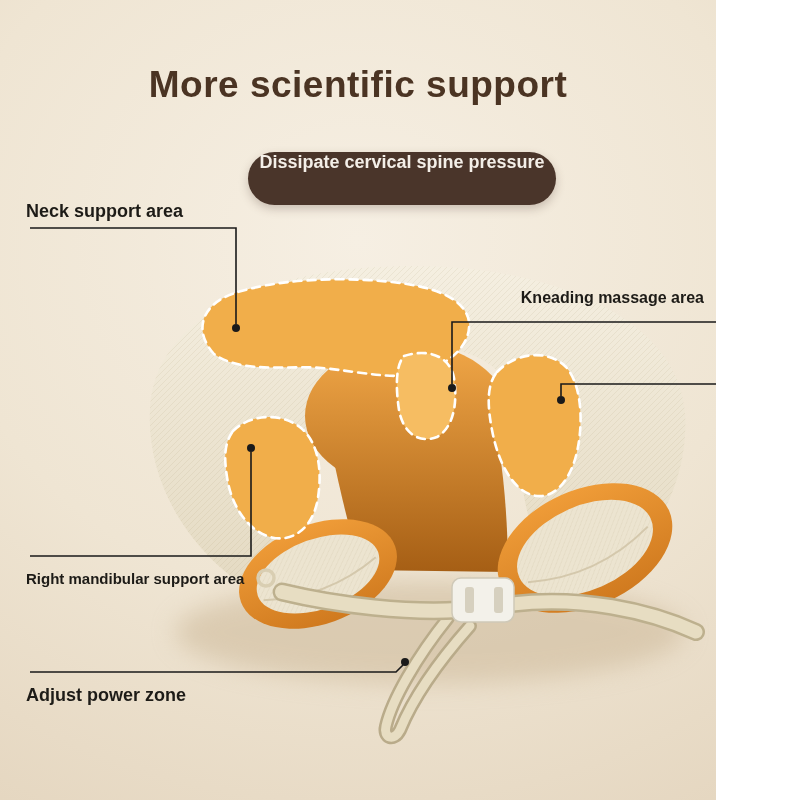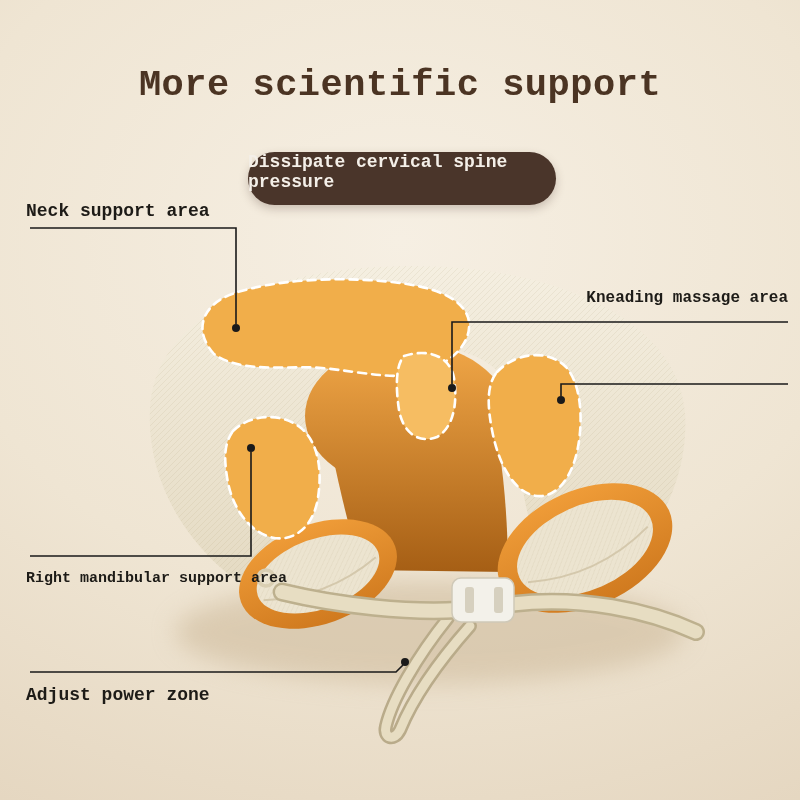--- a/index.html
+++ b/index.html
@@ -1,20 +1,20 @@
 <!DOCTYPE html>
 <html style="--background-light: #f6efe3; --background-dark: #e1d1b9; --title-brown: #4b3423; --banner-bg: #4a352a; --banner-text: #f4efe8; --label-text: #1d1b17; --pillow-cream: #f0e9d9; --pillow-orange: #e8912d; --zone-orange: #f1ae4a; --zone-border: #ffffff; --strap: #e5dbc0; --leader-line: #1a1a1a;"><head>
 <meta charset="utf-8">
 <style>
   html,body{margin:0;padding:0;}
   .canvas{
-    position:relative;width:800px;height:800px;overflow:hidden;
+    position:relative;width:716px;height:800px;overflow:hidden;
     background:radial-gradient(120% 95% at 50% 30%,
       var(--background-light,#f6efe3) 0%, #efe5d3 48%, var(--background-dark,#e1d1b9) 100%);
-    font-family:Liberation Mono, monospace;
+    font-family:Liberation Sans, sans-serif;
   }
   .title{
     position:absolute;top:64px;left:0;width:100%;text-align:center;
     font-size:37px;font-weight:700;color:var(--title-brown,#4b3423);letter-spacing:.5px;
   }
   .banner{
     position:absolute;left:248px;top:152px;width:308px;height:53px;
     background:var(--banner-bg,#4a352a);border-radius:27px;
     display:flex;justify-content:center;
     box-shadow:0 4px 10px rgba(74,53,42,.25);

